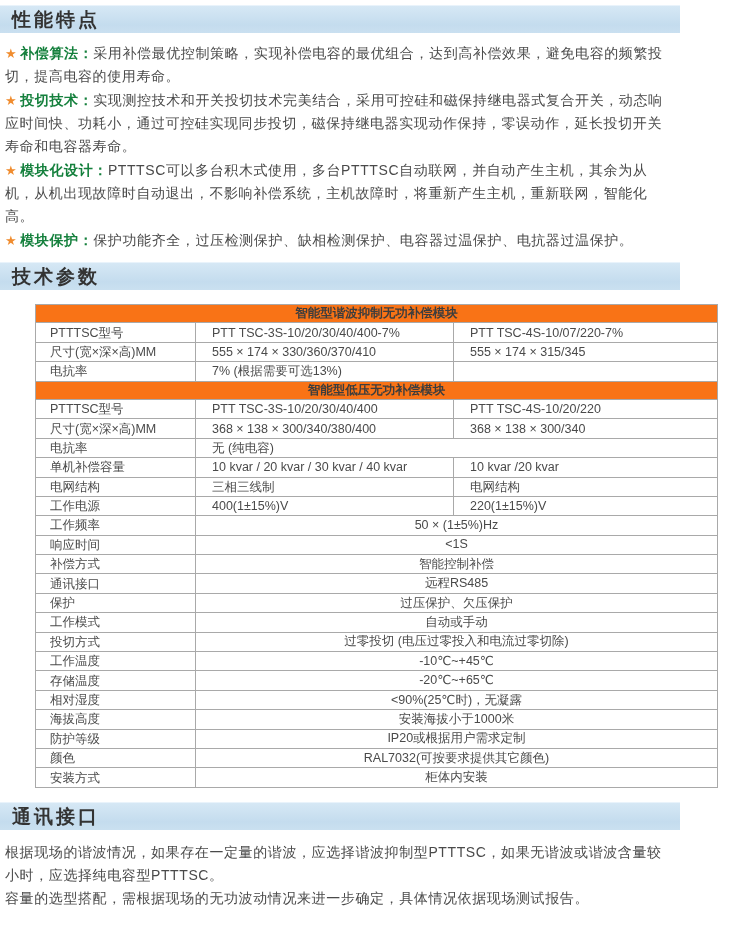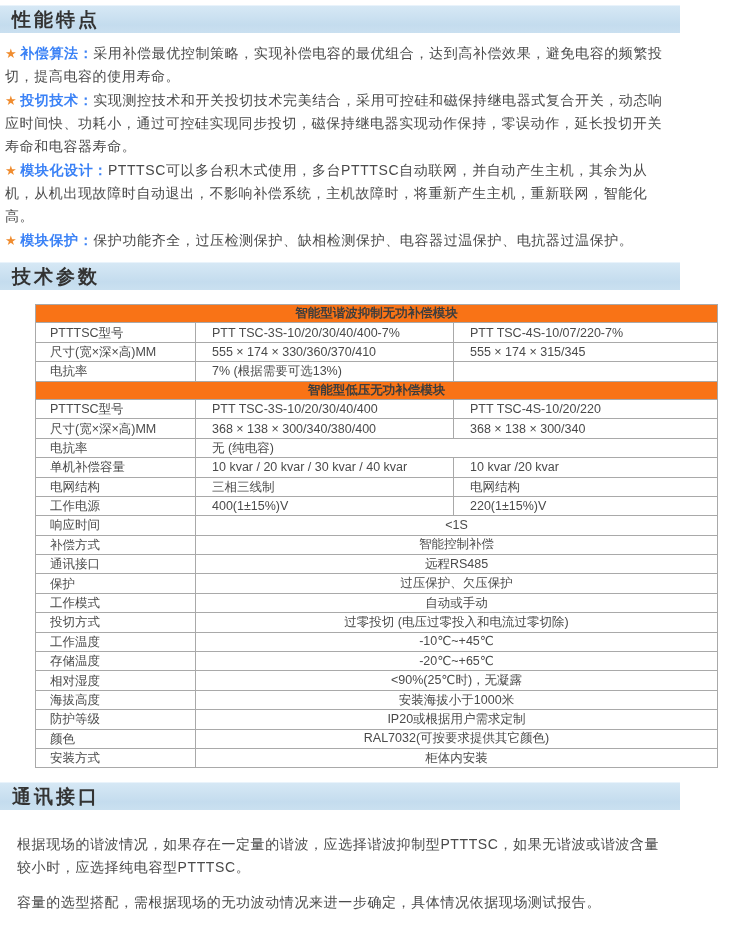--- a/index.html
+++ b/index.html
@@ -16,21 +16,21 @@
     background:linear-gradient(180deg,#d6e8f5 0%,#c4dcee 70%,#cae0f0 100%);
     border-top:1px solid #e9f3fb;
     font-size:19px; font-weight:bold; color:#333333;
     padding-left:12px; letter-spacing:3px;
   }
 
   
   .features { padding:9px 4px 4px 5px; font-size:14px; line-height:23px; letter-spacing:0.6px; }
   .feature { margin:0 0 1px 0; }
   .star { color:#f08c2e; font-size:13px; margin-right:3px; }
-  .feature-label { font-weight:bold; color:#3b82f6; }
+  .feature-label { font-weight:bold; color:#15803d; }
   .feature-text { color:#4a4a4a; }
 
   
   table.specs {
     border-collapse:collapse; table-layout:fixed;
     width:682px; margin:14px 0 0 35px;
     font-size:12.5px; color:#4a4a4a;
   }
   .specs col.c1 { width:160px; }
   .specs col.c2 { width:258px; }
@@ -38,21 +38,21 @@
   .specs td {
     border:1px solid #a9a9a9; height:17.4px; line-height:17px;
     padding:1px 2px 0 14px; overflow:hidden; white-space:nowrap;
   }
   .specs td.sec { background:#f97316; text-align:center; font-weight:bold; padding:0; color:#3d3d3d; }
   .specs td.val { padding-left:16px; }
   .specs td.ctr { text-align:center; padding:0; }
 
   
   .selection { padding:11px 4px 0 5px; font-size:14px; line-height:23px; letter-spacing:0.6px; }
-  .selection .par { margin:12px; }
+  .selection .par { margin:0; }
   .band3 { margin-top:14px; }
 </style>
 </head>
 <body>
 
 <div class="page">
 
   <div class="band">
     <span>性能特点</span>
   </div>
@@ -123,20 +123,24 @@
           <td class="lbl">电网结构</td>
           <td class="val">三相三线制</td>
           <td class="val">电网结构</td>
         </tr>
         <tr>
           <td class="lbl">工作电源</td>
           <td class="val">400(1±15%)V</td>
           <td class="val">220(1±15%)V</td>
         </tr>
         <tr>
+          <td class="lbl">工作频率</td>
+          <td class="ctr" colspan="2">50 × (1±5%)Hz</td>
+        </tr>
+        <tr>
           <td class="lbl">响应时间</td>
           <td class="ctr" colspan="2">&lt;1S</td>
         </tr>
         <tr>
           <td class="lbl">补偿方式</td>
           <td class="ctr" colspan="2">智能控制补偿</td>
         </tr>
         <tr>
           <td class="lbl">通讯接口</td>
           <td class="ctr" colspan="2">远程RS485</td>

